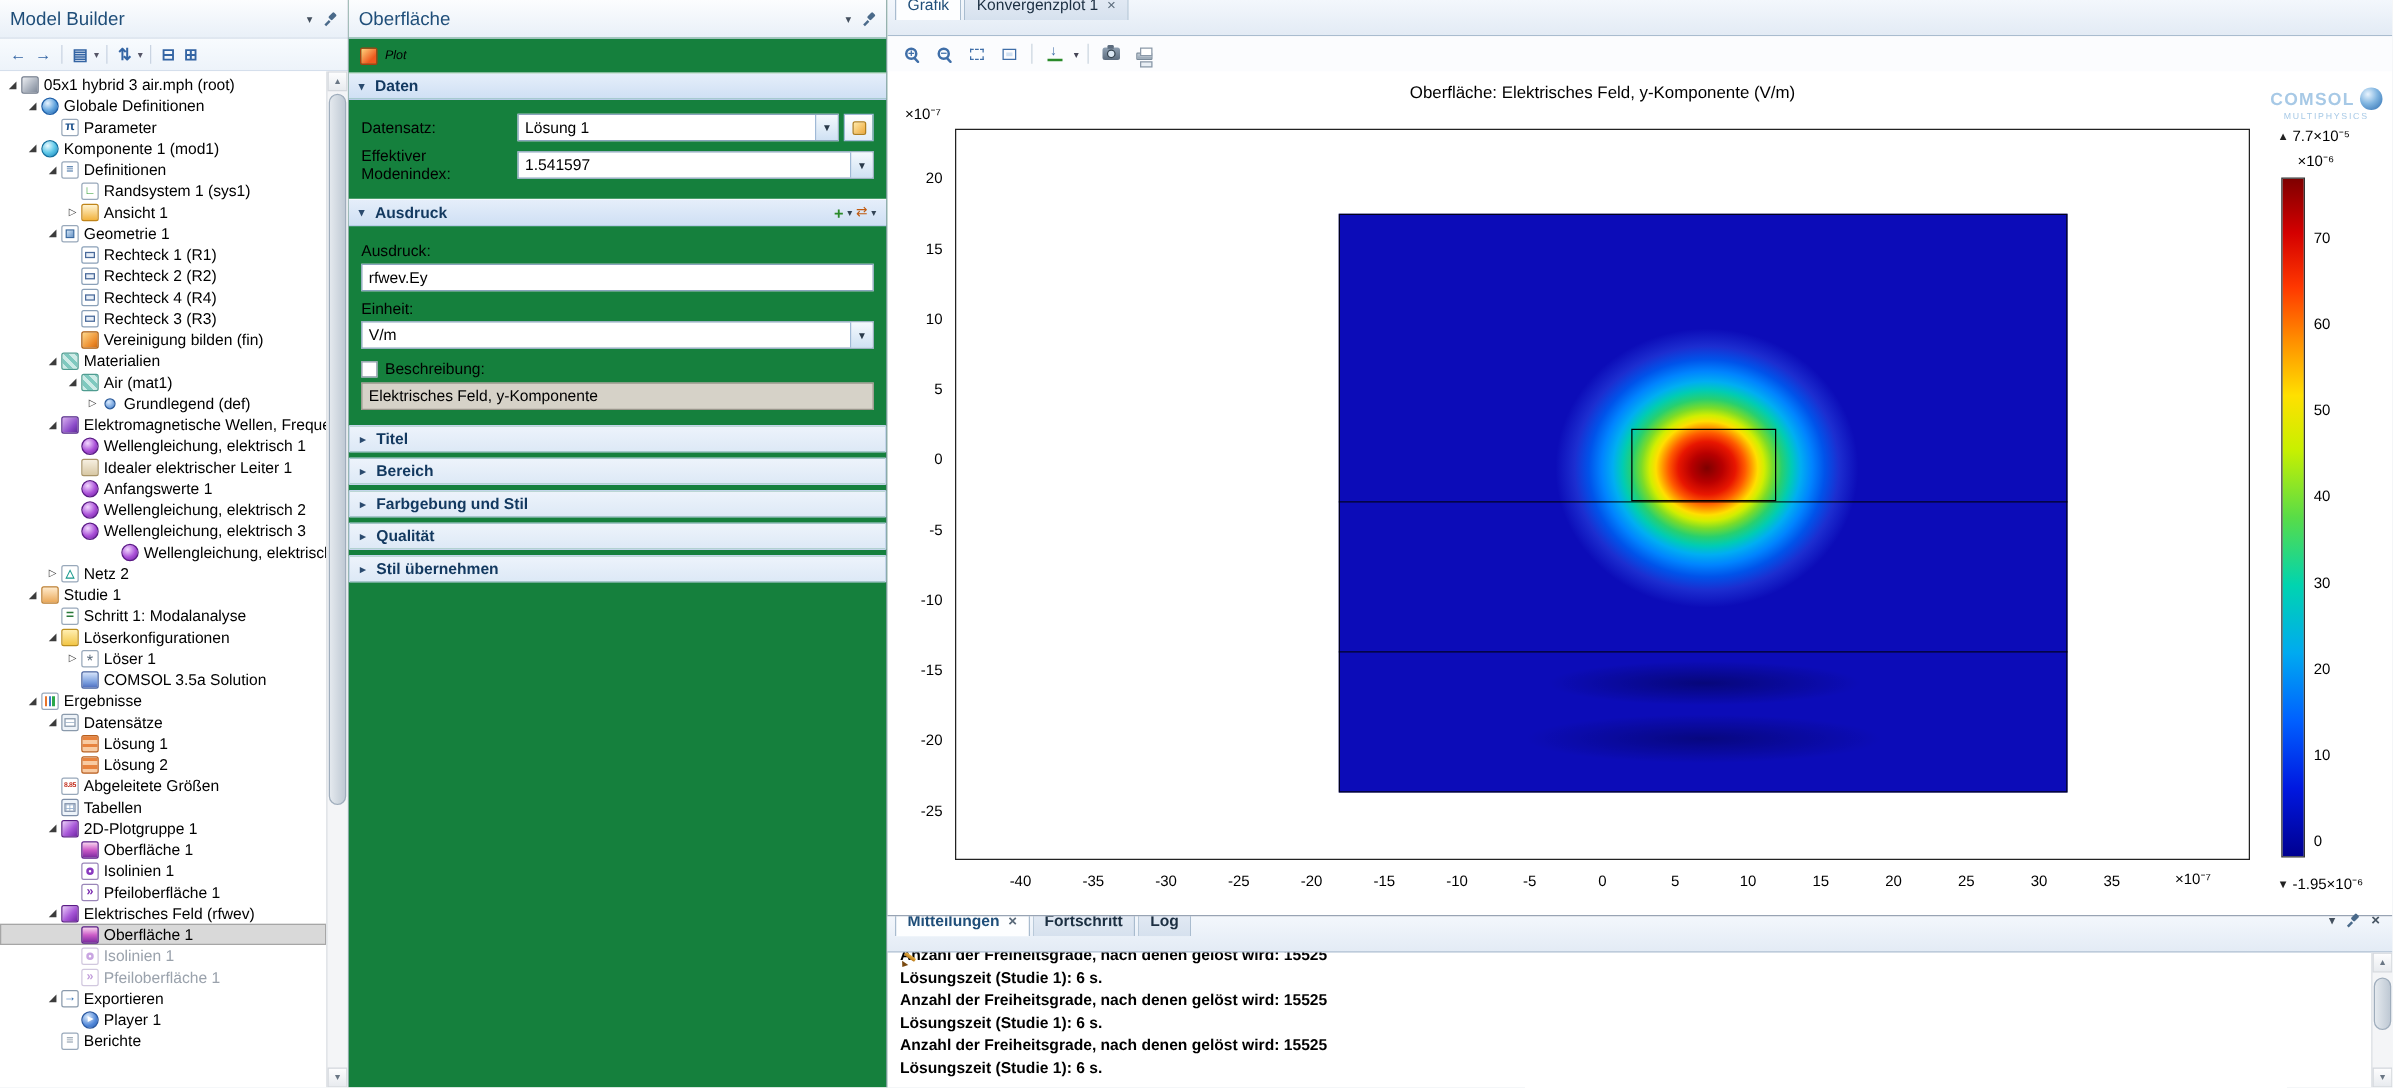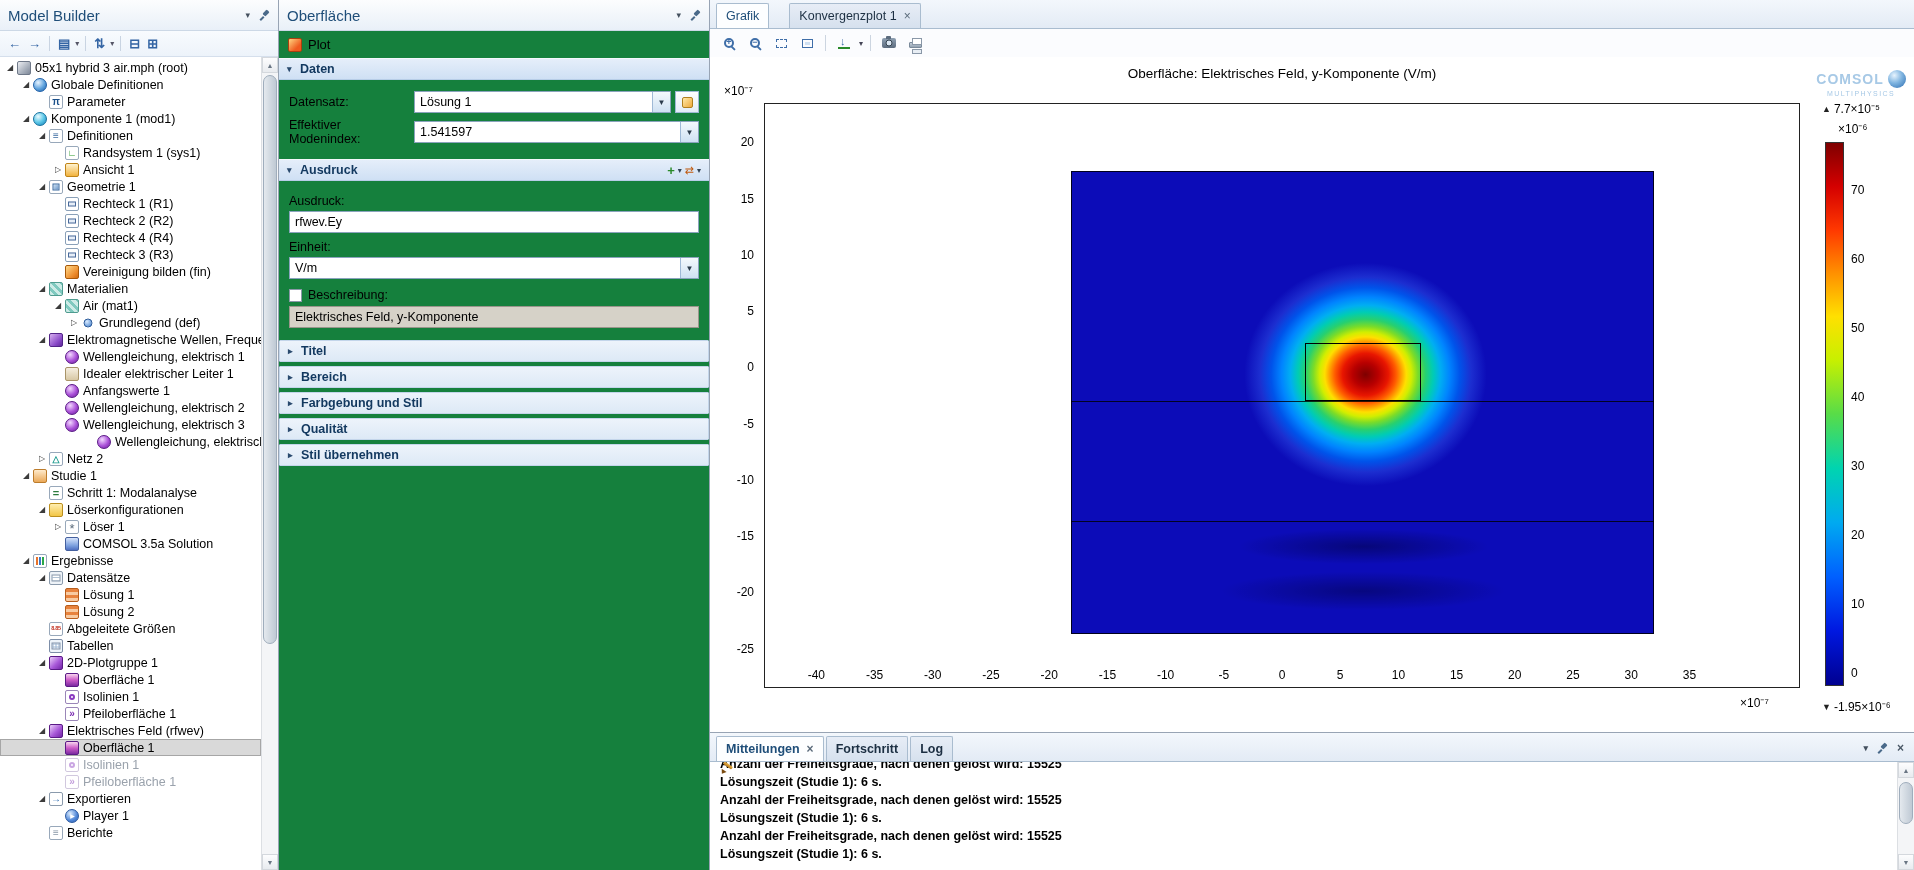--- a/index.html
+++ b/index.html
@@ -88,21 +88,21 @@
   
   .vscroll{position:absolute;top:0;right:0;bottom:0;width:17px;background:#f4f5f7;border-left:1px solid #dcdfe3;box-sizing:border-box;}
   .vsb{position:absolute;left:0;right:0;height:16px;display:flex;align-items:center;justify-content:center;font-size:7px;color:#6a7684;background:linear-gradient(#fdfdfe,#e8ebef);border:1px solid #d4d8dd;box-sizing:border-box;}
   .vsb.up{top:0}.vsb.down{bottom:0}
   .vsthumb{position:absolute;left:1px;right:1px;border-radius:7px;background:linear-gradient(90deg,#e4e9ee,#bfc9d4);border:1px solid #9fadbc;box-sizing:border-box;}
 
   
   #middle{width:430px;min-width:430px;border-right:1px solid #98a4b4;display:flex;flex-direction:column;background:#15803d;}
   .plot-row{height:27px;display:flex;align-items:center;gap:6px;padding:0 9px;flex:none;}
   .ic-plot{width:14px;height:14px;border-radius:2px;background:linear-gradient(135deg,#ffd580,#ef5a1e 70%);border:1px solid #a84010;box-sizing:border-box;}
-  .plot-label{font-size:13px;}
+  .plot-label{font-size:10px;font-style:italic;}
   .sec{height:22px;display:flex;align-items:center;padding:0 8px;background:linear-gradient(#e5eefa,#cfe0f4);border-top:1px solid #f4f8fc;border-bottom:1px solid #b7cde7;color:#12385f;font-weight:bold;font-size:12.5px;box-sizing:border-box;flex:none;}
   .sec .tri{width:13px;font-size:9px;color:#2a4a6e;}
   .sec.collapsed{background:linear-gradient(#edf3fb,#dde9f6);margin-top:4px;border:1px solid #c3d5ea;border-radius:1px;}
   .sec-icons{margin-left:auto;display:flex;align-items:center;gap:3px;font-weight:normal;}
   .plus-ic{color:#2a8a2a;font-weight:bold;font-size:13px;line-height:1;}
   .swap-ic{color:#c05a10;font-size:11px;line-height:1;}
   .mini-caret{font-size:8px;color:#345;}
   .sec-body{padding:6px 10px 8px;}
   .field-row{display:flex;align-items:center;margin:5px 0;}
   .flabel{width:125px;flex:none;font-size:12.5px;}
@@ -113,21 +113,21 @@
   .lbl-line{font-size:12.5px;margin:7px 0 3px;}
   input.ti-input{display:block;width:100%;height:22px;border:1px solid #8aa3bd;font-size:12.5px;padding:0 5px;box-sizing:border-box;font-family:inherit;background:#fff;color:#000;}
   .chk-row{display:flex;align-items:center;gap:6px;margin:9px 0 4px;}
   .chk{width:13px;height:13px;border:1px solid #8a98a8;background:#fff;box-sizing:border-box;flex:none;}
   .chk-label{font-size:12.5px;}
   .desc-box{height:22px;border:1px solid #9a968c;background:#d6d2c8;display:flex;align-items:center;padding:0 5px;font-size:12.5px;box-sizing:border-box;}
 
   
   #right{flex:1;display:flex;flex-direction:column;min-width:0;}
   #graphics{height:733px;flex:none;position:relative;background:#fff;border-bottom:1px solid #98a4b4;overflow:hidden;box-sizing:border-box;}
-  .gtabs{height:29px;display:flex;align-items:flex-end;gap:20px;padding:3px 6px 0;background:linear-gradient(#f3f7fc,#e3ebf5);border-bottom:1px solid #a9bccf;box-sizing:border-box;text-align:center;}
+  .gtabs{height:29px;display:flex;align-items:flex-end;gap:2px;padding:3px 6px 12px;background:linear-gradient(#f3f7fc,#e3ebf5);border-bottom:1px solid #a9bccf;box-sizing:border-box;text-align:center;}
   .tab{height:25px;display:flex;align-items:center;padding:0 9px;border:1px solid #a9bccf;border-bottom:none;border-radius:2px 2px 0 0;background:linear-gradient(#e7edf6,#d6e1ee);font-size:12.5px;color:#1c2f42;box-sizing:border-box;}
   .tab.active{background:#fdfeff;color:#1f4e79;}
   .tabx{margin-left:7px;font-size:12px;color:#5a6a7a;}
   .mtab-icons{margin-left:auto;display:flex;align-items:center;gap:9px;padding:0 4px 7px 0;}
   .gtoolbar{height:28px;display:flex;align-items:center;gap:4px;padding:0 8px;background:#fbfcfe;}
   .gbtn{width:22px;height:22px;display:flex;align-items:center;justify-content:center;border-radius:2px;}
   .gsep{width:1px;height:16px;background:#ccd5e0;margin:0 3px;}
   .gcaret{font-size:8px;color:#445;}
   .gi{position:relative;display:inline-block;box-sizing:border-box;}
   .i-zoom-in,.i-zoom-out{width:10px;height:10px;border:2px solid #3f6ea8;border-radius:50%;}
@@ -159,21 +159,21 @@
   #domain{position:absolute;background:#0c0cb8;border:1px solid rgba(0,0,0,.85);overflow:hidden;box-sizing:border-box;}
   #hotspot{position:absolute;background:radial-gradient(closest-side,
       #7e0000 0%,#b80000 10%,#e81600 18%,#ff5a00 24%,#ff9c00 28%,#ffdf00 32%,
       #d2ee00 36%,#7cdc28 41%,#28d06e 47%,#00ccb4 53%,#00aef2 59%,#0084ff 66%,
       #0053ea 74%,#1c2ed0 83%,rgba(12,12,184,0) 95%);}
   .band{position:absolute;background:radial-gradient(closest-side,rgba(0,0,45,.9),rgba(0,0,45,0) 72%);}
   #core{position:absolute;border:1px solid #000;box-sizing:border-box;}
   .iface{position:absolute;height:1px;background:rgba(0,0,0,.8);}
   #yticks{position:absolute;left:6px;top:103px;width:42px;height:585px;font-size:12px;}
   .ytick{position:absolute;right:4px;transform:translateY(-50%);}
-  #xticks{position:absolute;left:54px;top:668px;width:1036px;height:16px;font-size:12px;}
+  #xticks{position:absolute;left:54px;top:698px;width:1036px;height:16px;font-size:12px;}
   .xtick{position:absolute;transform:translateX(-50%);}
   .ymult{position:absolute;left:14px;top:82px;font-size:12px;}
   .xmult{position:absolute;left:1030px;top:694px;font-size:12px;}
   #colorbar{position:absolute;left:1115px;top:142px;width:19px;height:544px;border:1px solid #333;box-sizing:border-box;background:linear-gradient(to bottom,
       #7f0000 0%,#d40000 8%,#ff3800 16%,#ff9000 24%,#ffe000 32%,#c8f000 40%,
       #58dc48 50%,#00d4b0 60%,#00aaf0 70%,#0060ff 80%,#0018e0 90%,#000090 100%);}
   #cbticks{position:absolute;left:1141px;top:142px;width:34px;height:544px;font-size:12px;}
   .cbtick{position:absolute;left:0;transform:translateY(-50%);}
   .cbmax,.cbmin{position:absolute;left:1112px;font-size:12px;display:flex;align-items:center;gap:3px;}
   .cbmax{top:100px;}

